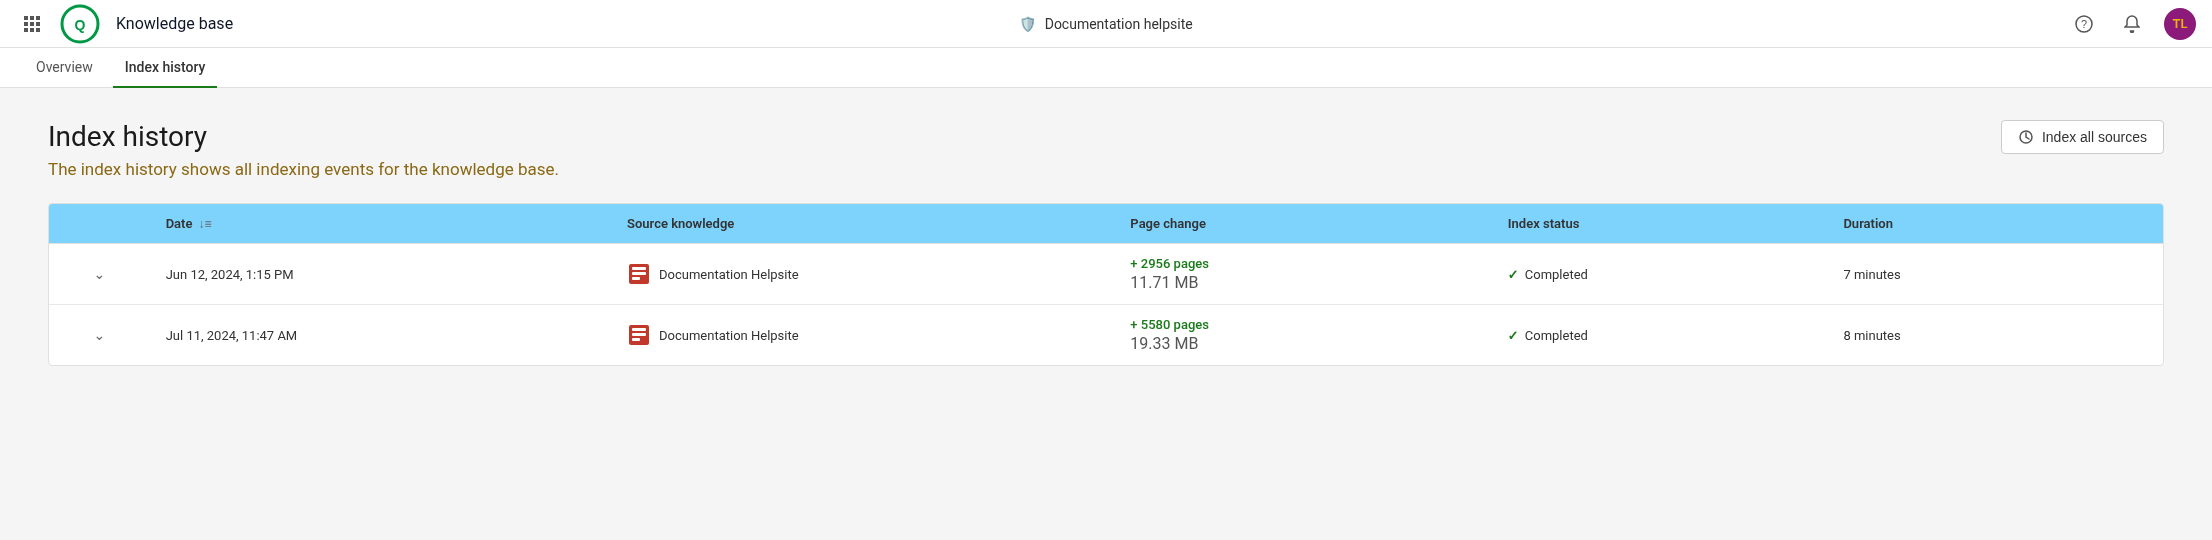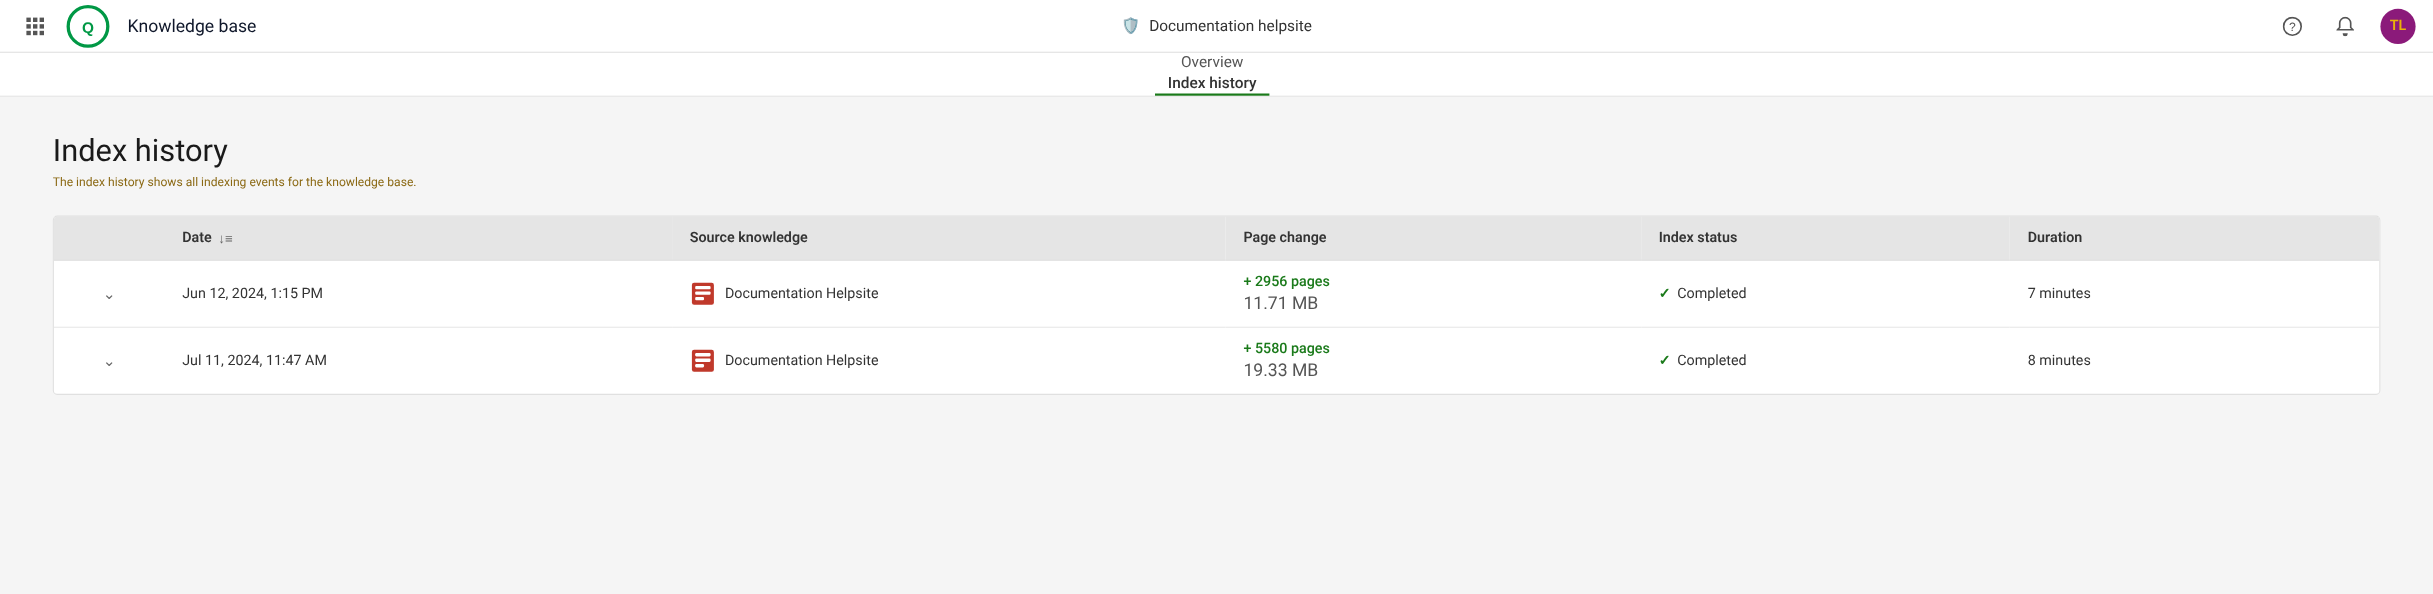--- a/index.html
+++ b/index.html
@@ -18,54 +18,54 @@
     .nav-center { display: flex; align-items: center; gap: 8px; position: absolute; left: 50%; transform: translateX(-50%); }
     .nav-center-icon { color: #555; }
     .nav-center-text { font-size: 14px; color: #333; }
     .nav-right { display: flex; align-items: center; gap: 16px; margin-left: auto; }
     .nav-icon-btn { width: 32px; height: 32px; border-radius: 50%; display: flex; align-items: center; justify-content: center; cursor: pointer; border: none; background: transparent; font-size: 16px; color: #555; }
     .nav-avatar { width: 32px; height: 32px; border-radius: 50%; background: #8B1A7A; color: #eab308; display: flex; align-items: center; justify-content: center; font-size: 13px; font-weight: 600; cursor: pointer; }
 
     
     .subnav {
       background: #fff; border-bottom: 1px solid #e0e0e0;
-      padding: 0 24px; display: flex; align-items: center; height: 40px; flex-direction: column;
+      padding: 0 24px; display: flex; align-items: center; height: 40px;
     }
     .subnav-item {
       padding: 0 12px; height: 40px; display: flex; align-items: center;
       font-size: 14px; color: #555; cursor: pointer; border-bottom: 2px solid transparent;
       margin-right: 8px;
     }
     .subnav-item.active { color: #333; border-bottom: 2px solid #1a7a1a; font-weight: 500; }
 
     
     .main { padding: 32px 48px; background: #f5f5f5; min-height: calc(540px - 88px); }
 
     .page-header { display: flex; align-items: flex-start; justify-content: space-between; margin-bottom: 24px; }
     .page-title-section {}
     .page-title { font-size: 28px; font-weight: 400; color: #1a1a1a; margin-bottom: 6px; }
-    .page-subtitle { font-size: 11px; color: #8B6914; }
+    .page-subtitle { font-size: 17px; color: #8B6914; }
 
     .index-all-btn {
       display: flex; align-items: center; gap: 8px;
       padding: 8px 16px; border: 1px solid #ccc; background: #fff;
       border-radius: 4px; cursor: pointer; font-size: 14px; color: #333;
       white-space: nowrap;
     }
 
     
     .table-container {
       background: #fff; border: 1px solid #e0e0e0; border-radius: 4px;
       overflow: hidden;
     }
     .table { width: 100%; border-collapse: collapse; }
     .table thead tr { border-bottom: 1px solid #e0e0e0; }
     .table thead th {
       text-align: left; padding: 12px 16px; font-weight: 600;
-      font-size: 13px; color: #333; background: #e5e5e5;
+      font-size: 13px; color: #333; background: #7dd3fc;
     }
     .th-date { display: flex; align-items: center; gap: 6px; }
     .sort-icon { font-size: 12px; color: #666; }
     .table tbody tr { border-bottom: 1px solid #e8e8e8; }
     .table tbody tr:last-child { border-bottom: none; }
     .table tbody td { padding: 12px 16px; vertical-align: middle; font-size: 13px; }
     .td-expand { width: 40px; text-align: center; }
     .expand-btn { background: transparent; border: none; cursor: pointer; color: #666; font-size: 14px; }
     .td-date { min-width: 200px; color: #333; }
     .td-source { min-width: 220px; }
@@ -138,20 +138,27 @@
   <div class="subnav-item active">Index history</div>
 </nav>
 
 <main class="main">
 
   <div class="page-header">
     <div class="page-title-section">
       <h1 class="page-title">Index history</h1>
       <p class="page-subtitle">The index history shows all indexing events for the knowledge base.</p>
     </div>
+    <button class="index-all-btn">
+      <svg width="16" height="16" viewBox="0 0 16 16">
+        <circle cx="8" cy="8" r="6" fill="none" stroke="#555" stroke-width="1.5"></circle>
+        <path d="M8 4v4l3 2" stroke="#555" stroke-width="1.5" fill="none" stroke-linecap="round"></path>
+      </svg>
+      <span>Index all sources</span>
+    </button>
   </div>
 
   <div class="table-container">
     <table class="table">
       <thead>
         <tr>
           <th class="col-expand"></th>
           <th class="col-date">
             <div class="th-date">
               <span>Date</span>

